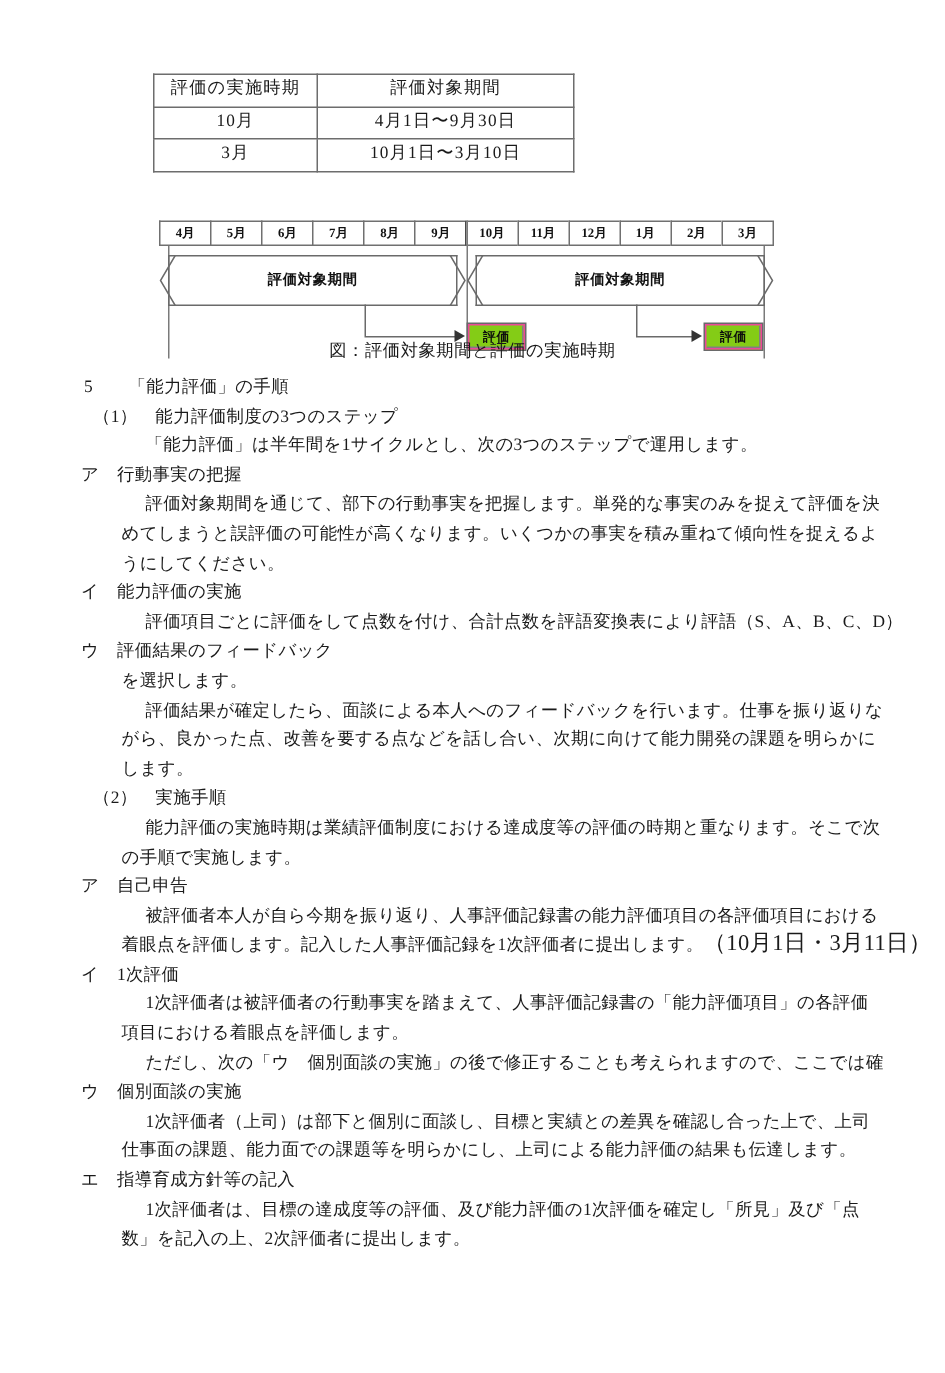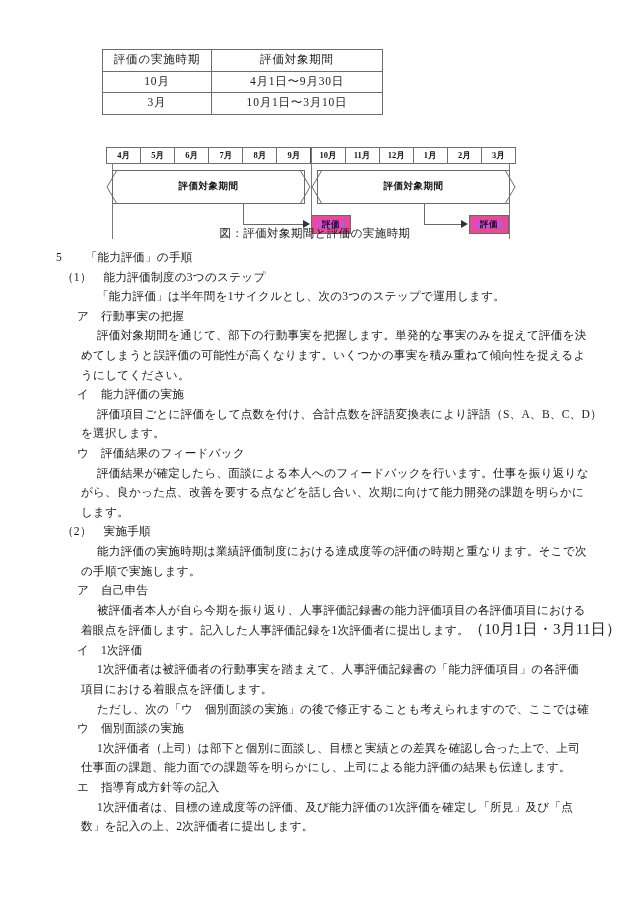--- a/index.html
+++ b/index.html
@@ -168,22 +168,22 @@
     height: 0;
     border-top: 4.5px solid transparent;
     border-bottom: 4.5px solid transparent;
     border-left: 7px solid #333333;
   }
 
   .eval-box {
     position: absolute;
     width: 38px;
     height: 17px;
-    background: #d946ef;
-    border: 5px solid #ec4899;
+    background: #84cc16;
+    border: 1px solid #ec4899;
     box-shadow: inset -1px -1px 0 #808080, 0 0 0 1px #6a6a6a;
     font-size: 8.5px;
     font-weight: bold;
     display: flex;
     align-items: center;
     justify-content: center;
     letter-spacing: 0.5px;
     color: #0d0d0d;
     box-sizing: border-box;
   }
@@ -209,21 +209,21 @@
   .line {
     font-size: 11.6px;
     line-height: 19.6px;
     letter-spacing: 0.25px;
     white-space: pre-wrap;
     color: #1a1a1a;
   }
   .lvl-h1   { margin-left: 56px; }
   .lvl-h2   { margin-left: 62px; }
   .lvl-body { margin-left: 97px; }
-  .lvl-kana { margin-left: 77px; }
+  .lvl-kana { margin-left: 54px; }
   .lvl-kbody{ margin-left: 81px; }
   .small-note { font-size: 15px; letter-spacing: 0.2px; }
 </style>
 </head>
 <body>
 
 <div class="schedule-table-wrap">
   <table class="schedule-table">
     <thead>
       <tr>
@@ -321,23 +321,23 @@
   <div class="line lvl-h2"><span>（1）</span>　<span>能力評価制度の3つのステップ</span></div>
   <div class="line lvl-body">「能力評価」は半年間を1サイクルとし、次の3つのステップで運用します。</div>
 
   <div class="line lvl-kana"><span>ア</span>　<span>行動事実の把握</span></div>
   <div class="line lvl-body">評価対象期間を通じて、部下の行動事実を把握します。単発的な事実のみを捉えて評価を決</div>
   <div class="line lvl-kbody">めてしまうと誤評価の可能性が高くなります。いくつかの事実を積み重ねて傾向性を捉えるよ</div>
   <div class="line lvl-kbody">うにしてください。</div>
 
   <div class="line lvl-kana"><span>イ</span>　<span>能力評価の実施</span></div>
   <div class="line lvl-body">評価項目ごとに評価をして点数を付け、合計点数を評語変換表により評語（S、A、B、C、D）</div>
+  <div class="line lvl-kana"><span>ウ</span>　<span>評価結果のフィードバック</span></div>
+
   <div class="line lvl-kbody">を選択します。</div>
-
-  <div class="line lvl-kana"><span>ウ</span>　<span>評価結果のフィードバック</span></div>
   <div class="line lvl-body">評価結果が確定したら、面談による本人へのフィードバックを行います。仕事を振り返りな</div>
   <div class="line lvl-kbody">がら、良かった点、改善を要する点などを話し合い、次期に向けて能力開発の課題を明らかに</div>
   <div class="line lvl-kbody">します。</div>
 
   <div class="line lvl-h2"><span>（2）</span>　<span>実施手順</span></div>
   <div class="line lvl-body">能力評価の実施時期は業績評価制度における達成度等の評価の時期と重なります。そこで次</div>
   <div class="line lvl-kbody">の手順で実施します。</div>
 
   <div class="line lvl-kana"><span>ア</span>　<span>自己申告</span></div>
   <div class="line lvl-body">被評価者本人が自ら今期を振り返り、人事評価記録書の能力評価項目の各評価項目における</div>

